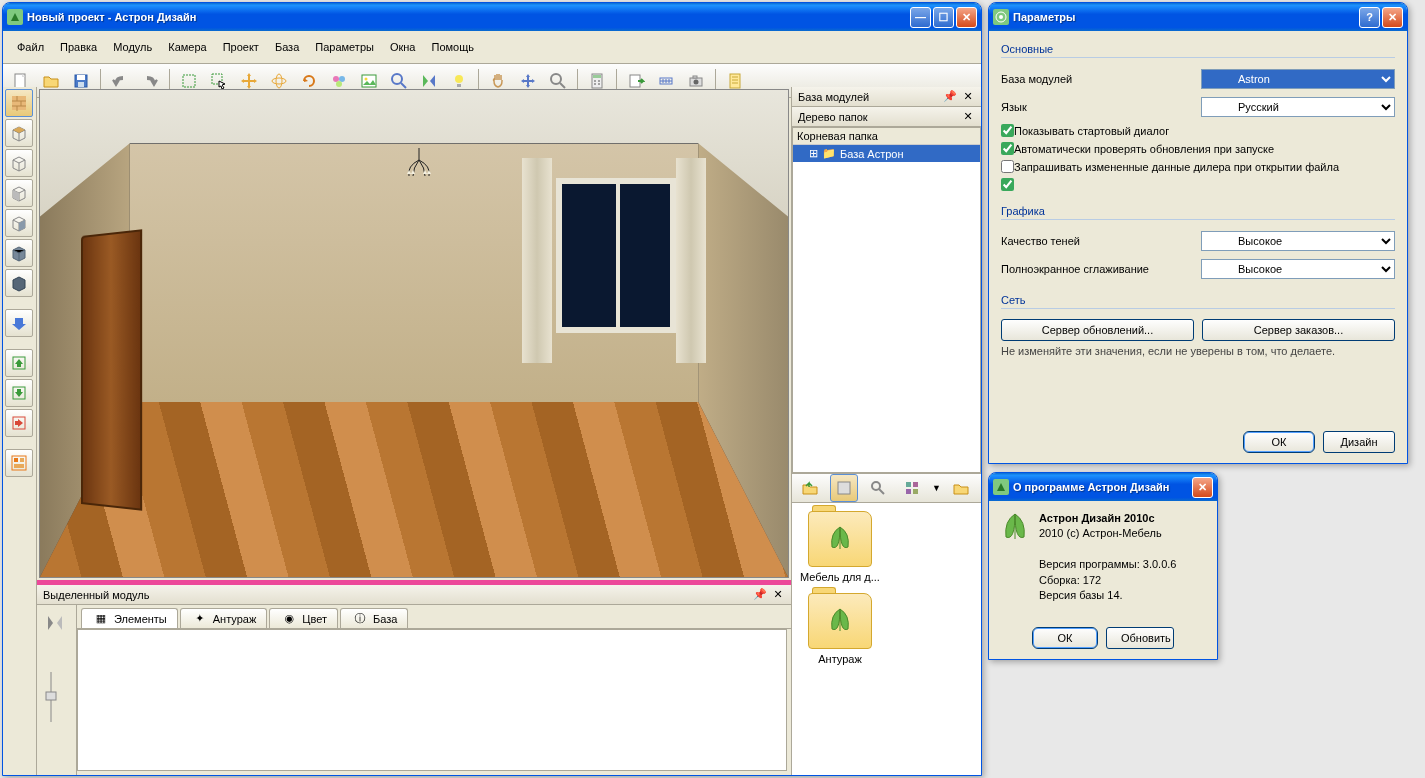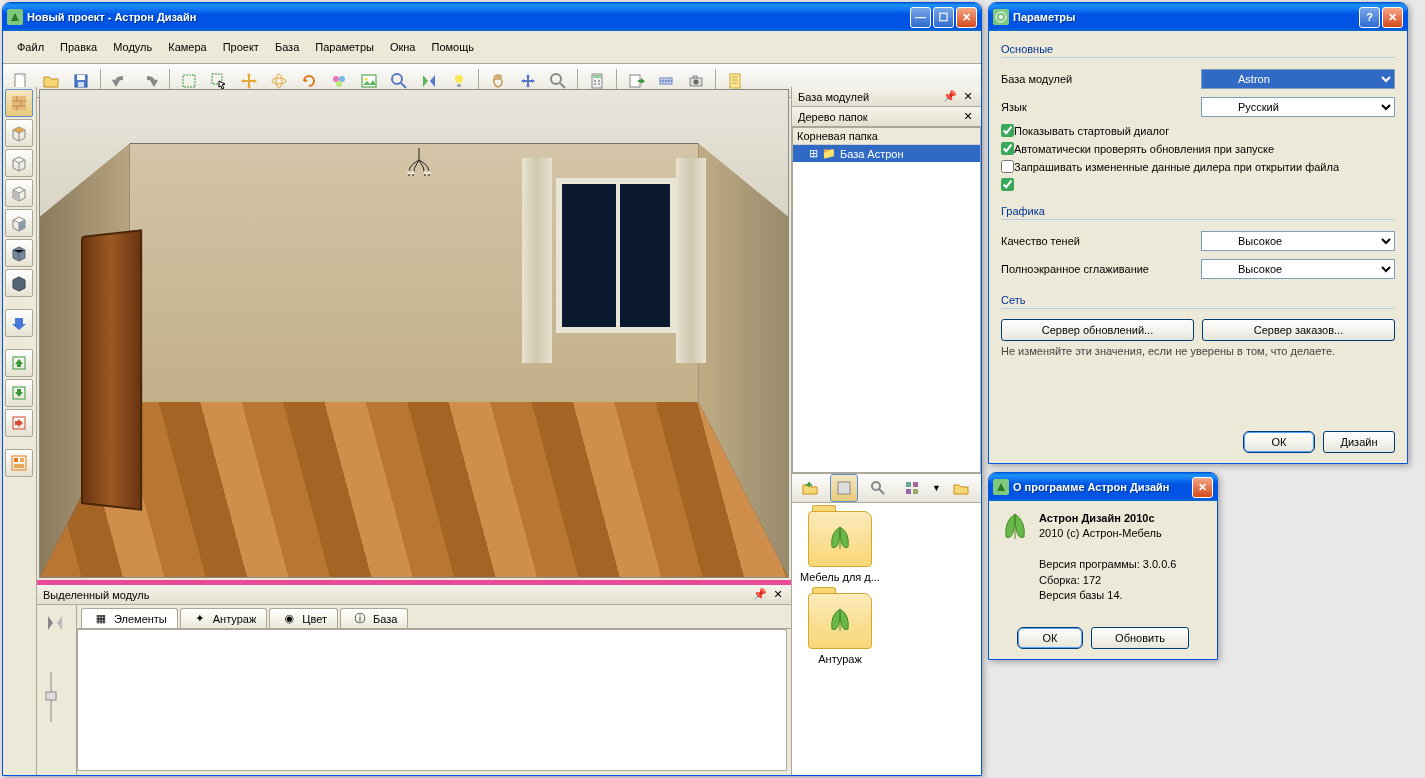--- a/index.html
+++ b/index.html
@@ -591,15 +591,15 @@
     <div class="about-text">
       <b>Астрон Дизайн 2010с</b><br>
       <span>2010 (с) Астрон-Мебель</span><br><br>
       <span>Версия программы: 3.0.0.6</span><br>
       <span>Сборка: 172</span><br>
       <span>Версия базы 14.</span>
     </div>
   </div>
   <div class="about-btns">
     <button class="xp-btn default" style="width:66px">ОК</button>
-    <button class="xp-btn" style="width:98px">Обновить</button>
+    <button class="xp-btn" style="width:68px">Обновить</button>
   </div>
 </div>
 
 </body></html>

